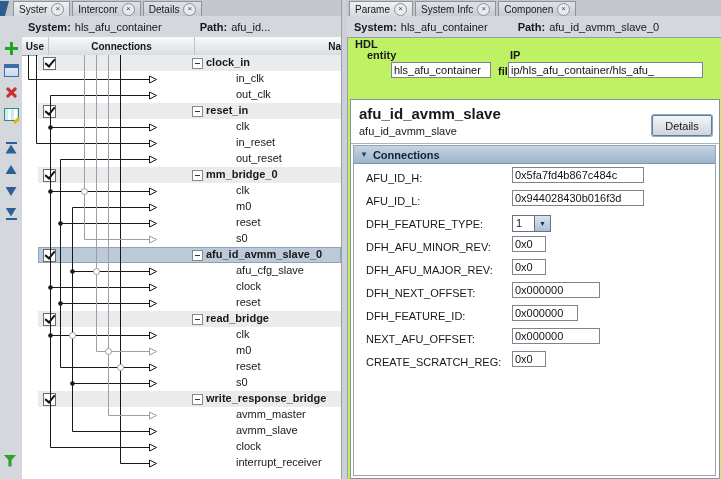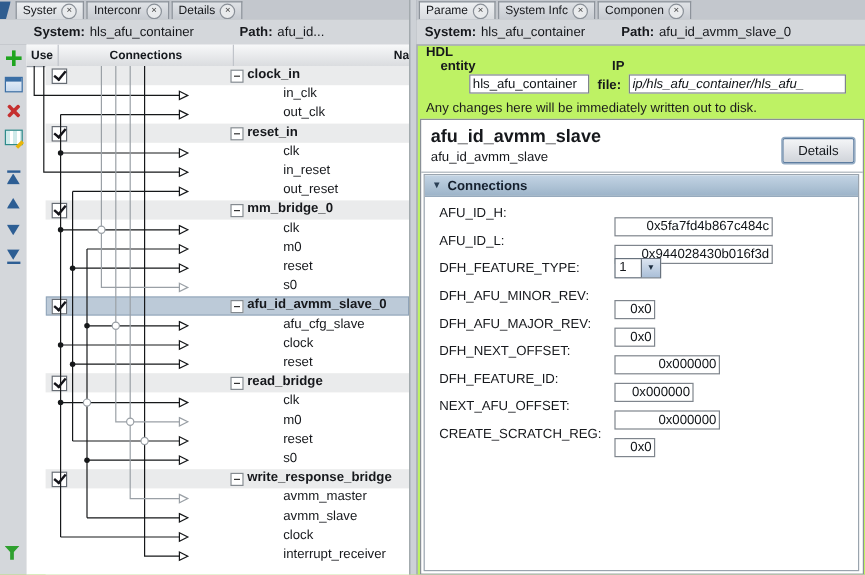--- a/index.html
+++ b/index.html
@@ -81,39 +81,39 @@
   
   .splitter{position:absolute;left:341px;top:0;width:5px;height:479px;background:#cdd1d6;
             border-left:1px solid #9aa0a8;border-right:1px solid #9aa0a8;cursor:col-resize;}
   
   .right-pane{position:absolute;left:347px;top:0;width:374px;height:479px;}
   .hdlblock{position:absolute;top:38px;left:0;right:0;height:44px;}
   .hl{position:absolute;font-weight:bold;}
   .hl.l1{left:8px;top:0;} .hl.l2{left:8px;top:11px;margin-left:12px;} .hl.l3{left:8px;top:19px;margin-top:48px;}
   .hl.ip1{left:163px;top:11px;} .hl.ip2{left:151px;top:27px;}
   .namefield{position:absolute;left:44px;top:24px;width:100px;}
-  .ipfield{position:absolute;left:177px;top:24px;width:181px;font-style:italic;}
+  .ipfield{position:absolute;left:161px;top:24px;width:195px;}
   .notice{position:absolute;top:84px;left:8px;right:0;color:#1c1c1c;white-space:nowrap;overflow:hidden;}
   .comp{position:absolute;left:3px;right:1px;top:99px;bottom:0;background:#fff;border:1px solid #8a9097;}
   .ctitle{position:absolute;left:8px;top:5px;font-size:15px;font-weight:bold;}
   .csub{position:absolute;left:8px;top:25px;}
   .details-btn{position:absolute;right:7px;top:15px;width:60px;height:21px;
         background:linear-gradient(#f4f5f7,#d0d4da);border:1px solid #5d7da0;border-radius:2px;
         box-shadow:0 0 0 1px #91a9c2;font:11px "Liberation Sans",sans-serif;color:#14181d;}
   .chr{position:absolute;left:0;right:0;top:43px;border-top:1px solid #aab2ba;}
   .pgroup{position:absolute;left:2px;right:3px;top:45px;bottom:2px;border:1px solid #9aa4ae;background:#fff;overflow:hidden;}
   .pheader{position:absolute;left:0;right:0;top:0;height:17px;
         background:linear-gradient(#c3d4e4,#9db4c9);border-bottom:1px solid #7e96ad;
         display:flex;align-items:center;padding-left:6px;}
   .ptri{font-size:8px;color:#2a3f55;margin-right:5px;}
   .ptitle{font-weight:bold;color:#15202e;}
   .prows{position:absolute;top:21px;left:0;right:0;}
   .prow{position:relative;height:23px;}
   .plabel{position:absolute;left:12px;top:5px;}
-  .pfield{position:absolute;left:158px;top:14px;text-align:right;}
+  .pfield{position:absolute;left:158px;top:0;}
   .pselect{position:absolute;left:158px;top:2px;height:17px;border:1px solid #68727e;background:#fff;
         display:flex;box-sizing:border-box;}
   .selval{width:15px;padding:1px 3px;}
   .selbtn{width:15px;background:linear-gradient(#dbe4f0,#aabfd8);border-left:1px solid #68727e;
         font-size:7px;color:#1c2c3e;display:flex;align-items:center;justify-content:center;}
 </style>
 </head>
 <body>
 
 <div class="app">
@@ -373,21 +373,20 @@
     </div>
     <div class="hdlblock">
       <span class="hl l1">HDL</span>
       <span class="hl l2">entity</span>
       <span class="hl l3">name:</span>
       <input class="jfield namefield" value="hls_afu_container" style="">
       <span class="hl ip1">IP</span>
       <span class="hl ip2">file:</span>
       <input class="jfield ipfield" value="ip/hls_afu_container/hls_afu_" style="">
     </div>
-    <div class="notice">Any changes here will be immediately written out to disk.</div>
     <div class="comp">
       <div class="ctitle">afu_id_avmm_slave</div>
       <div class="csub">afu_id_avmm_slave</div>
       <button class="details-btn">Details</button>
       <div class="chr"></div>
       <div class="pgroup">
         <div class="pheader">
           <span class="ptri">▼</span>
           <span class="ptitle">Connections</span>
         </div>

